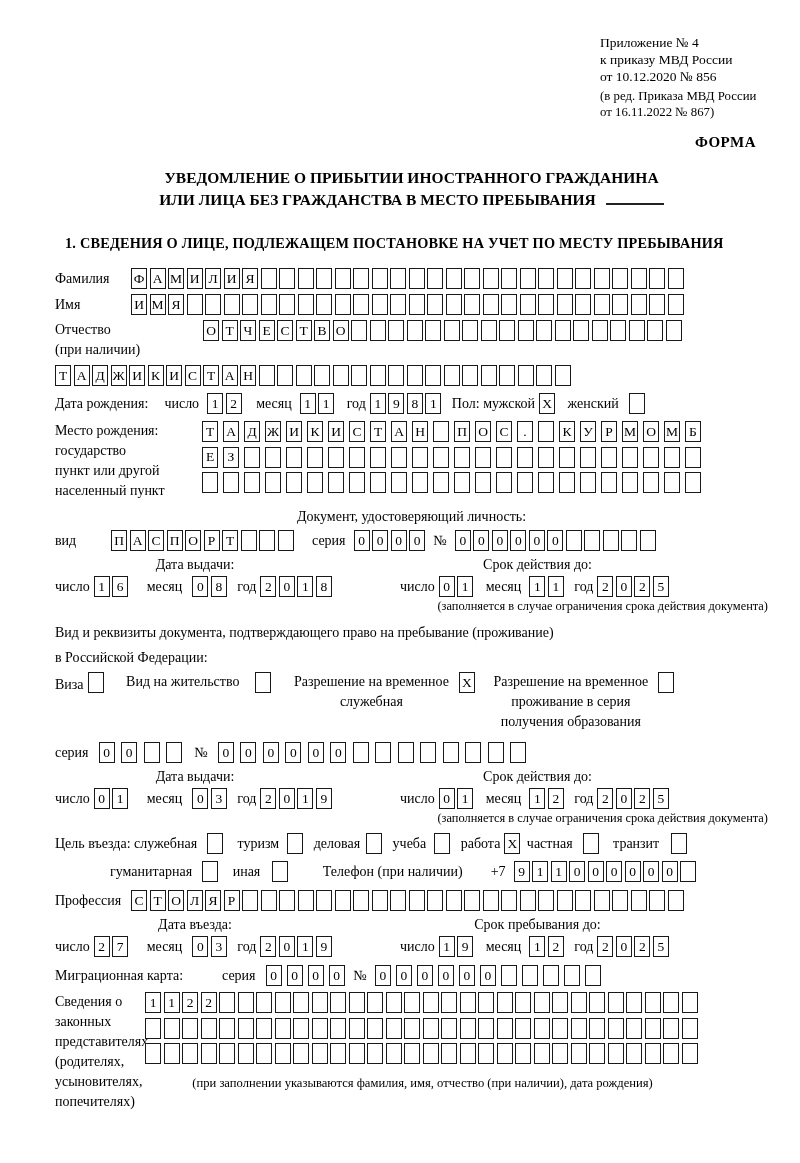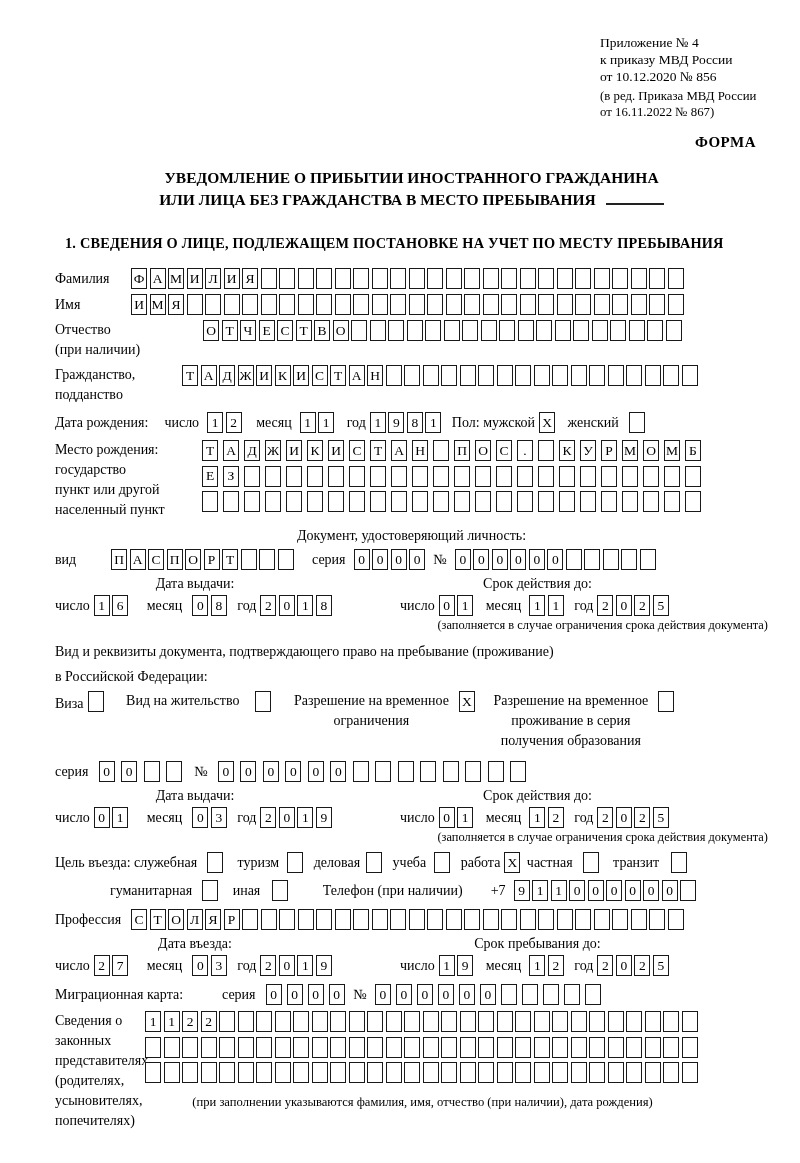--- a/index.html
+++ b/index.html
@@ -194,24 +194,20 @@
         <span class="cell"></span>
         <span class="cell"></span>
         <span class="cell"></span>
         <span class="cell"></span>
         <span class="cell"></span>
         <span class="cell"></span>
       </span>
   </div>
 
   <div class="frow-top">
-    <span class="lblcol w127">
-      <div>Гражданство,</div>
-      <div>подданство</div>
-    </span>
     <span class="cells">
         <span class="cell">Т</span>
         <span class="cell">А</span>
         <span class="cell">Д</span>
         <span class="cell">Ж</span>
         <span class="cell">И</span>
         <span class="cell">К</span>
         <span class="cell">И</span>
         <span class="cell">С</span>
         <span class="cell">Т</span>
@@ -451,21 +447,21 @@
     <span style="margin-top:5px">Виза</span>
     <span class="cells checkbox sp4">
         <span class="cell"></span>
       </span>
     <span class="sp20" style="margin-top:2px">Вид на жительство</span>
     <span class="cells checkbox sp16">
         <span class="cell"></span>
       </span>
     <span class="opt-lines sp20">
       <div>Разрешение на временное</div>
-      <div>ограничения</div>
+      <div>служебная</div>
     </span>
     <span class="cells checkbox sp10">
         <span class="cell">X</span>
       </span>
     <span class="opt-lines sp16">
       <div>Разрешение на временное</div>
       <div>проживание в серия</div>
       <div>получения образования</div>
     </span>
     <span class="cells checkbox sp10">

